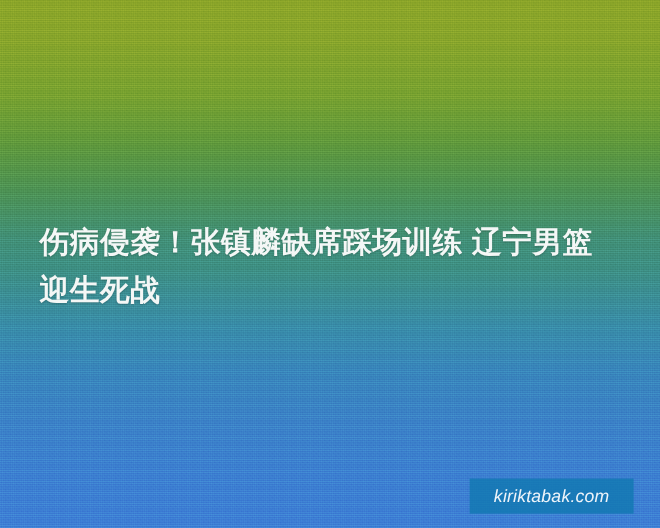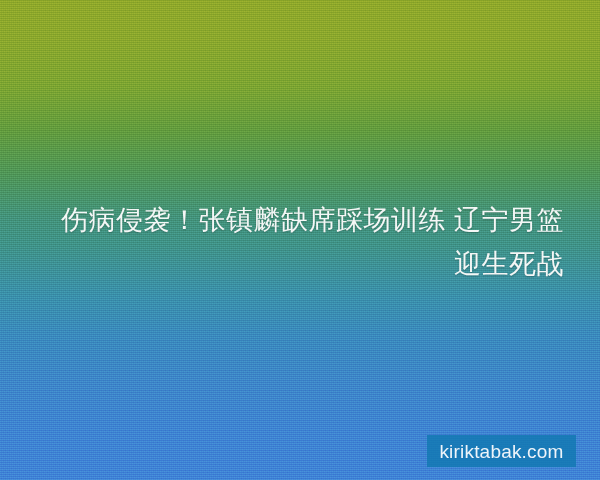--- a/index.html
+++ b/index.html
@@ -48,46 +48,47 @@
       repeating-linear-gradient(45deg,  rgba(255,255,255,0.35) 0px, rgba(255,255,255,0.35) 1px, rgba(0,0,0,0.30) 1px, rgba(0,0,0,0.30) 3px),
       repeating-linear-gradient(135deg, rgba(0,0,0,0.32) 0px, rgba(0,0,0,0.32) 1px, rgba(255,255,255,0.32) 1px, rgba(255,255,255,0.32) 3px);
     background-size: 2px 2px, 2px 2px, 4px 4px, 5px 5px;
   }
 
   #headline {
     position: absolute;
     left: 36px;
     right: 36px;
     top: 198px;
-    text-align: right;
+    text-align: left;
     color: #f4f7f6;
     font-size: 27px;
     line-height: 44px;
     letter-spacing: 0.5px;
-    font-weight: 400;
+    font-weight: 700;
     text-shadow: 0 1px 2px rgba(0,0,0,0.22);
     white-space: normal;
   }
 
   #watermark-badge {
     position: absolute;
     left: 427px;
     top: 435px;
     width: 149px;
     height: 32px;
     background: rgba(16, 120, 176, 0.80);
     display: flex;
     align-items: center;
     justify-content: center;
   }
   #watermark-text {
     color: #eef4fa;
-    font-size: 19px;
+    font-size: 16px;
     line-height: 17px;
     letter-spacing: 0.2px;
+    font-style: italic;
   }
 </style>
 </head>
 <body>
 
 <div id="card">
 
   <div id="grain"></div>
 
   <div id="headline">伤病侵袭！张镇麟缺席踩场训练 辽宁男篮迎生死战</div>

